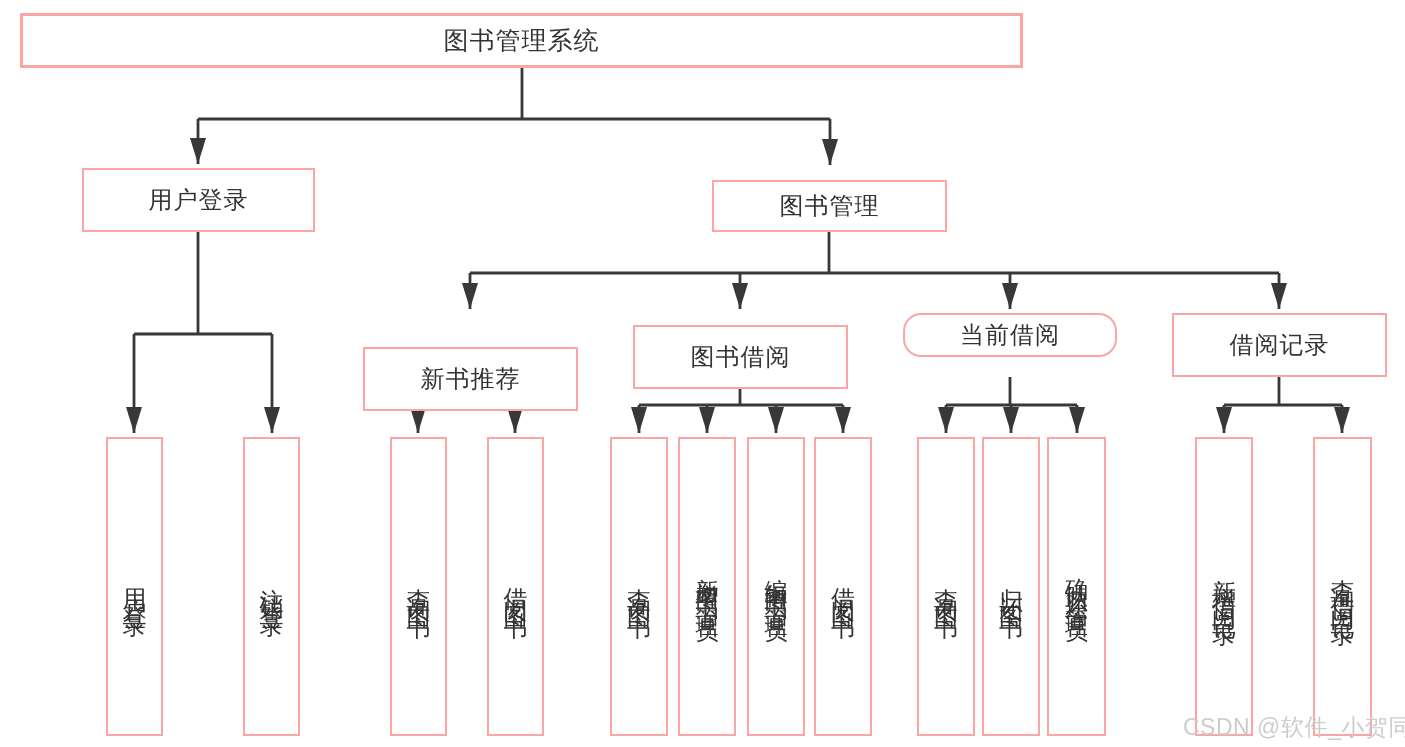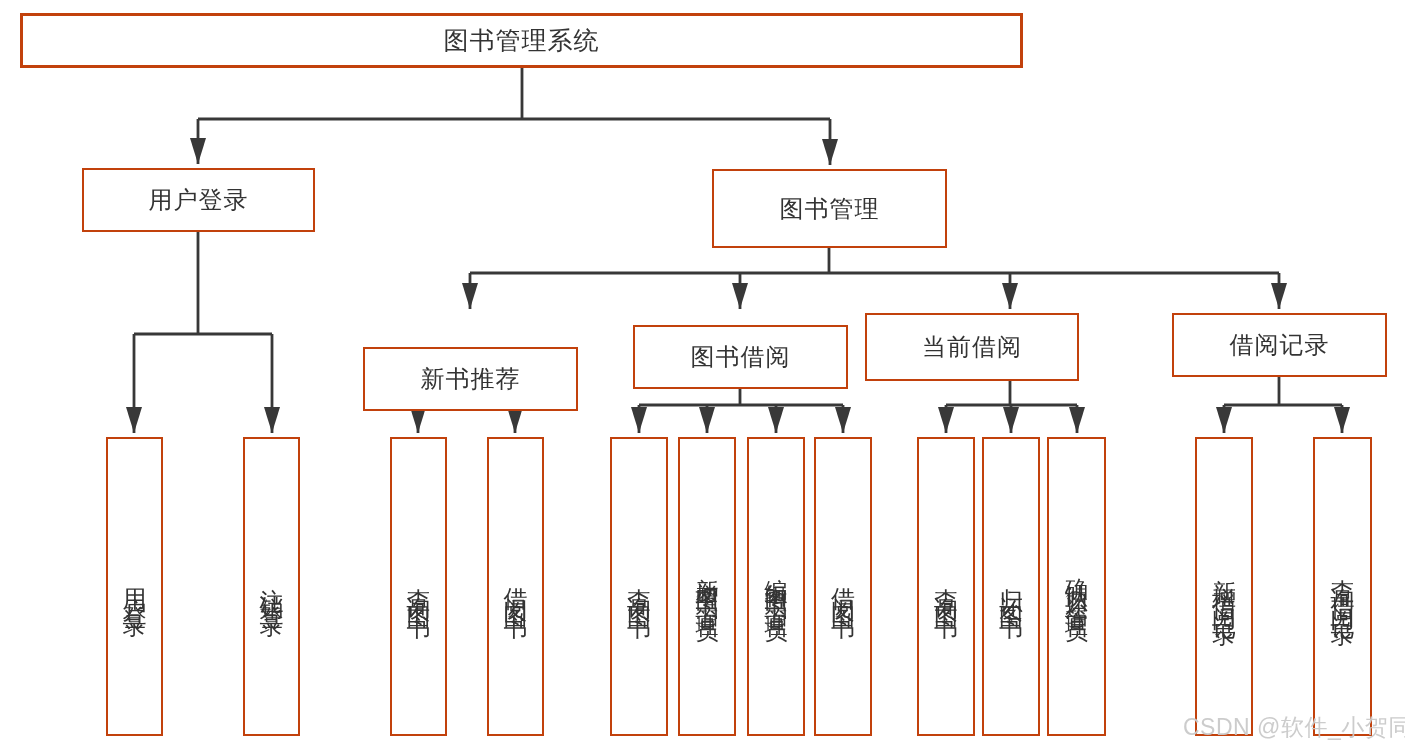--- a/index.html
+++ b/index.html
@@ -2,42 +2,42 @@
 <html><head>
 <meta charset="utf-8">
 <style>
   html,body{margin:0;padding:0;background:#ffffff;}
   .canvas{
     position:relative;width:1405px;height:747px;background:#ffffff;
     font-family:"Liberation Sans",sans-serif;color:#333333;overflow:hidden;
   }
   svg.connectors{position:absolute;left:0;top:0;z-index:1;}
   .node{
-    position:absolute;background:#ffffff;border:2px solid #c2410c;
+    position:absolute;background:#ffffff;border:2px solid #fca5a5;
     box-sizing:border-box;display:flex;align-items:center;justify-content:center;
     z-index:2;text-align:center;
   }
   .node.h{font-size:24px;letter-spacing:1px;}
   .node.root{border-width:3px;font-size:25px;}
   .node.v{
     writing-mode:vertical-rl;text-orientation:mixed;
     font-size:24px;letter-spacing:9px;line-height:1;
   }
   .node.v.long{font-size:23px;letter-spacing:6px;}
   .node.v.mid{font-size:24px;letter-spacing:9px;}
 
   
   .n-root{left:20px;top:13px;width:1003px;height:55px;}
   
   .n-user{left:82px;top:168px;width:233px;height:64px;}
-  .n-mgmt{left:712px;top:169px;width:235px;height:79px;}
+  .n-mgmt{left:712px;top:180px;width:235px;height:52px;}
   
   .n-nbr{left:363px;top:313px;width:215px;height:64px;margin-top:34px;}
   .n-bb {left:633px;top:325px;width:215px;height:64px;}
-  .n-cb {left:865px;top:313px;width:214px;height:68px;}
+  .n-cb {left:903px;top:313px;width:214px;height:44px;border-radius:18px;}
   .n-br {left:1172px;top:313px;width:215px;height:64px;}
   
   .leaf{top:437px;height:299px;}
   .l-ul{left:106px;width:57px;}
   .l-lo{left:243px;width:57px;}
   .l-nq{left:390px;width:57px;}
   .l-nb{left:487px;width:57px;}
   .l-bq{left:610px;width:58px;}
   .l-ba{left:678px;width:58px;}
   .l-be{left:747px;width:58px;}

